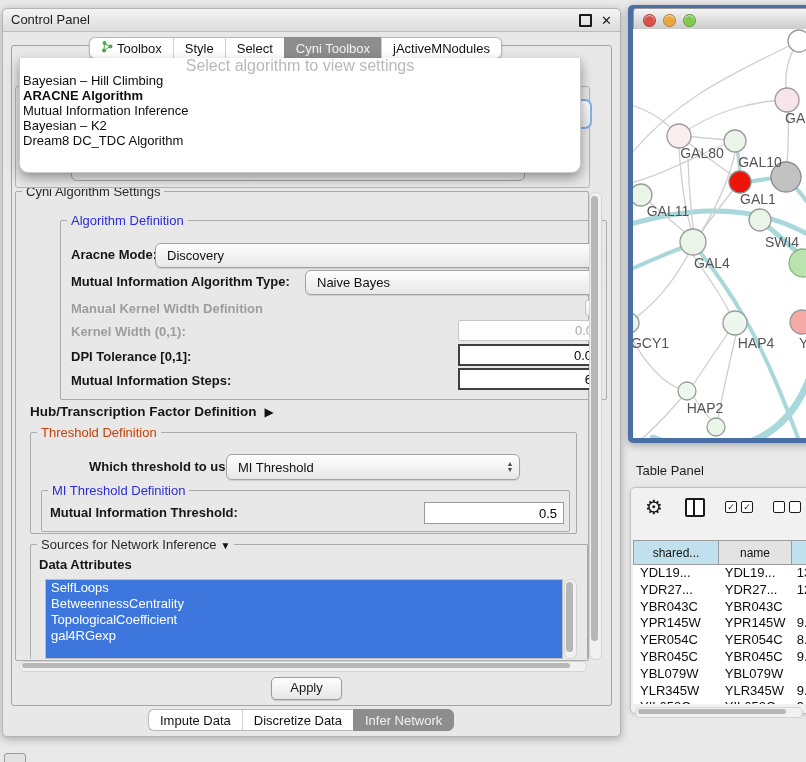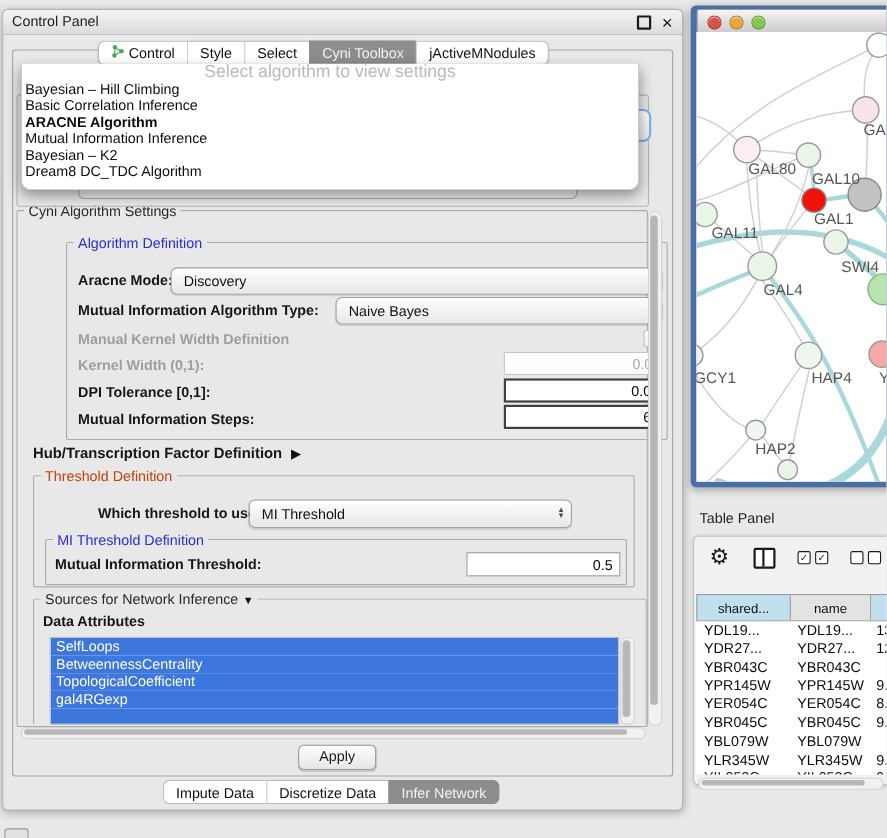--- a/index.html
+++ b/index.html
@@ -115,21 +115,21 @@
     <div class="inner-panel"></div>
 
     <div class="tabbar" id="topTabs">
         <div class="tab">
           <span><svg width="12" height="13" viewBox="0 0 12 13">
               <path d="M3.5 3.5 L9 6.5 L3 10.5 Z" fill="none" stroke="#4aa950" stroke-width="1"></path>
               <circle cx="3.5" cy="3" r="2" fill="#4aa950"></circle>
               <circle cx="3" cy="10.5" r="2" fill="#4aa950"></circle>
               <circle cx="9.5" cy="6.5" r="2" fill="#4aa950"></circle>
             </svg></span>
-          <span>Control</span>
+          <span>Toolbox</span>
         </div>
         <div class="tab">
           <span>Style</span>
         </div>
         <div class="tab">
           <span>Select</span>
         </div>
         <div class="tab sel">
           <span>Cyni Toolbox</span>
         </div>
@@ -139,21 +139,20 @@
       </div>
 
     <div class="frag-gb"></div>
     <div class="frag-combo1"></div>
     <div class="frag-combo2"></div>
 
     <div class="dd">
       <div class="dd-head">Select algorithm to view settings</div>
       <div id="ddItems">
           <div class="dd-item">Bayesian – Hill Climbing</div>
-          <div class="dd-item">Basic Correlation Inference</div>
           <div class="dd-item bold">ARACNE Algorithm</div>
           <div class="dd-item">Mutual Information Inference</div>
           <div class="dd-item">Bayesian – K2</div>
           <div class="dd-item">Dream8 DC_TDC Algorithm</div>
         </div>
     </div>
 
     <div class="gbox" style="left:12px;top:182px;width:572px;height:468px;">
       <span class="legend leg-plain">Cyni Algorithm Settings</span>
 

